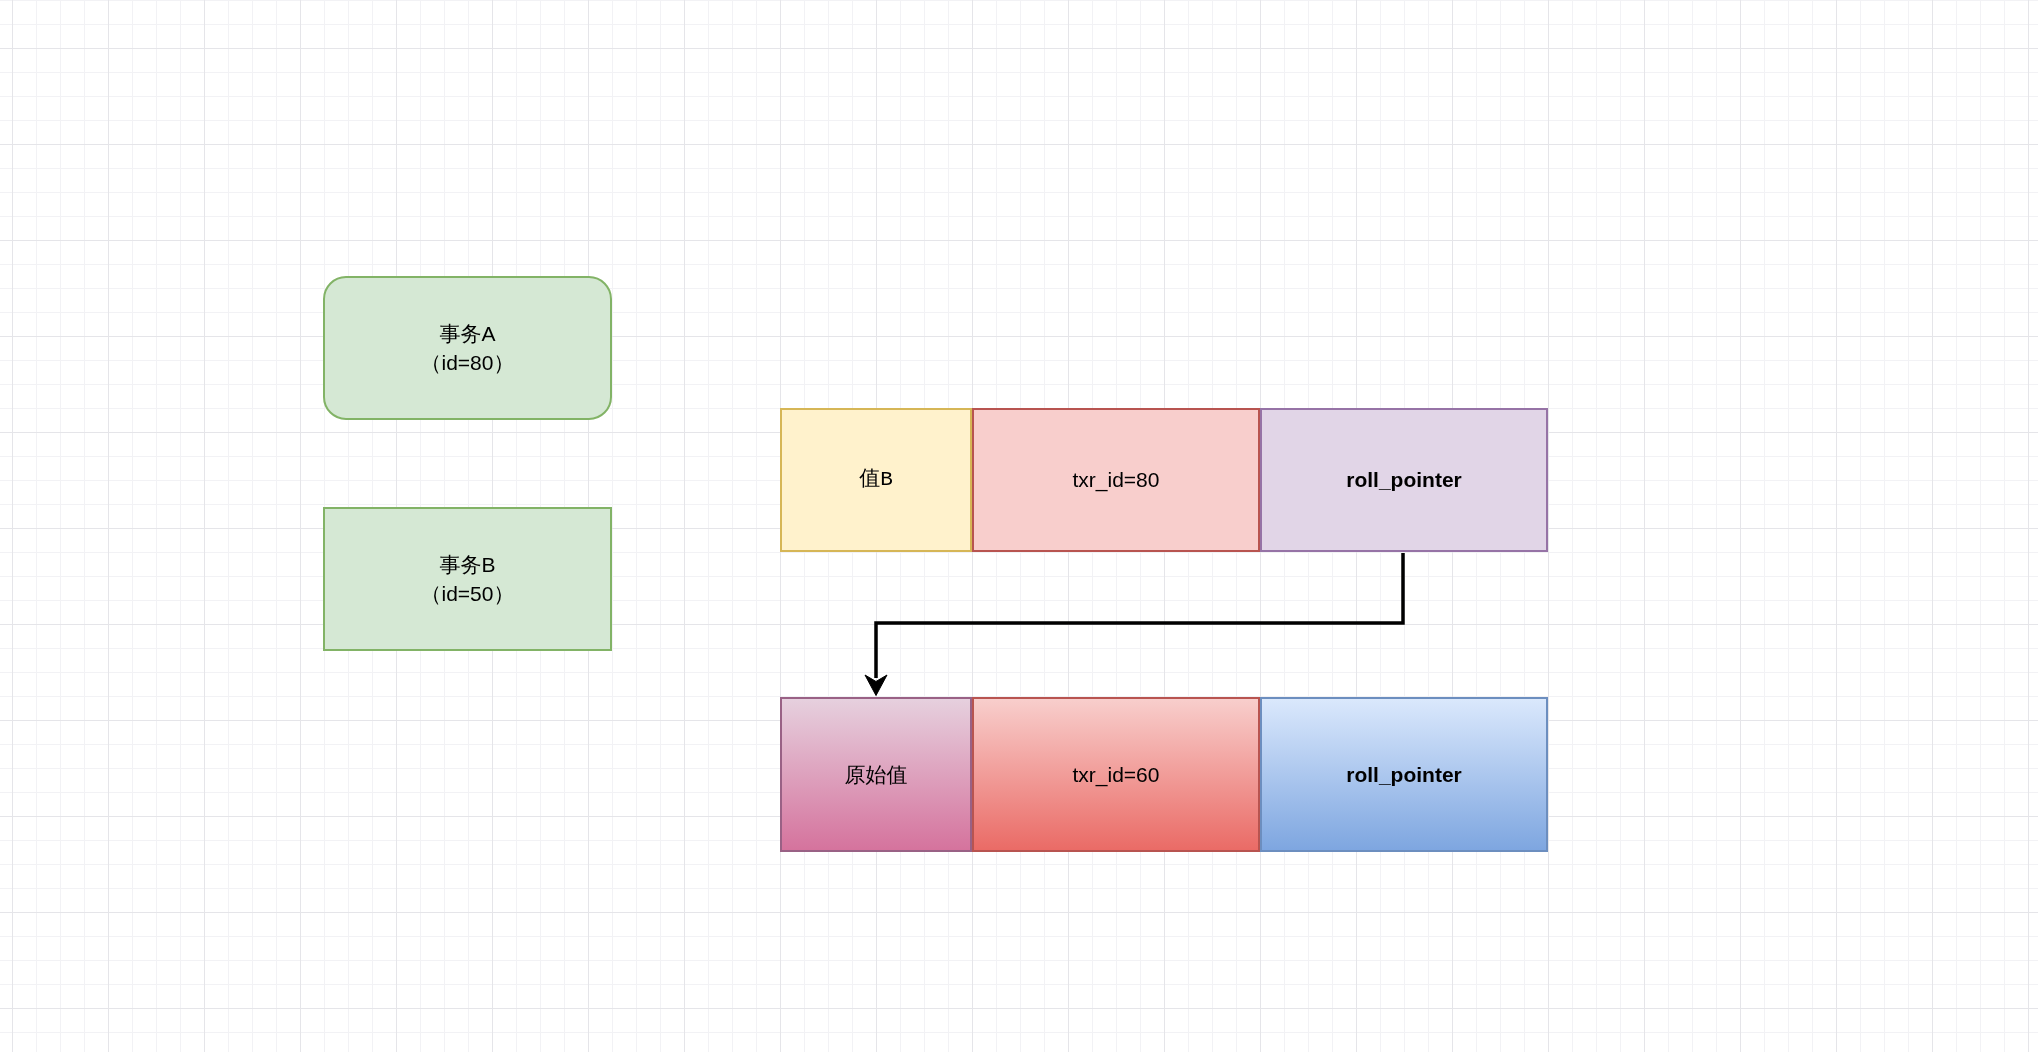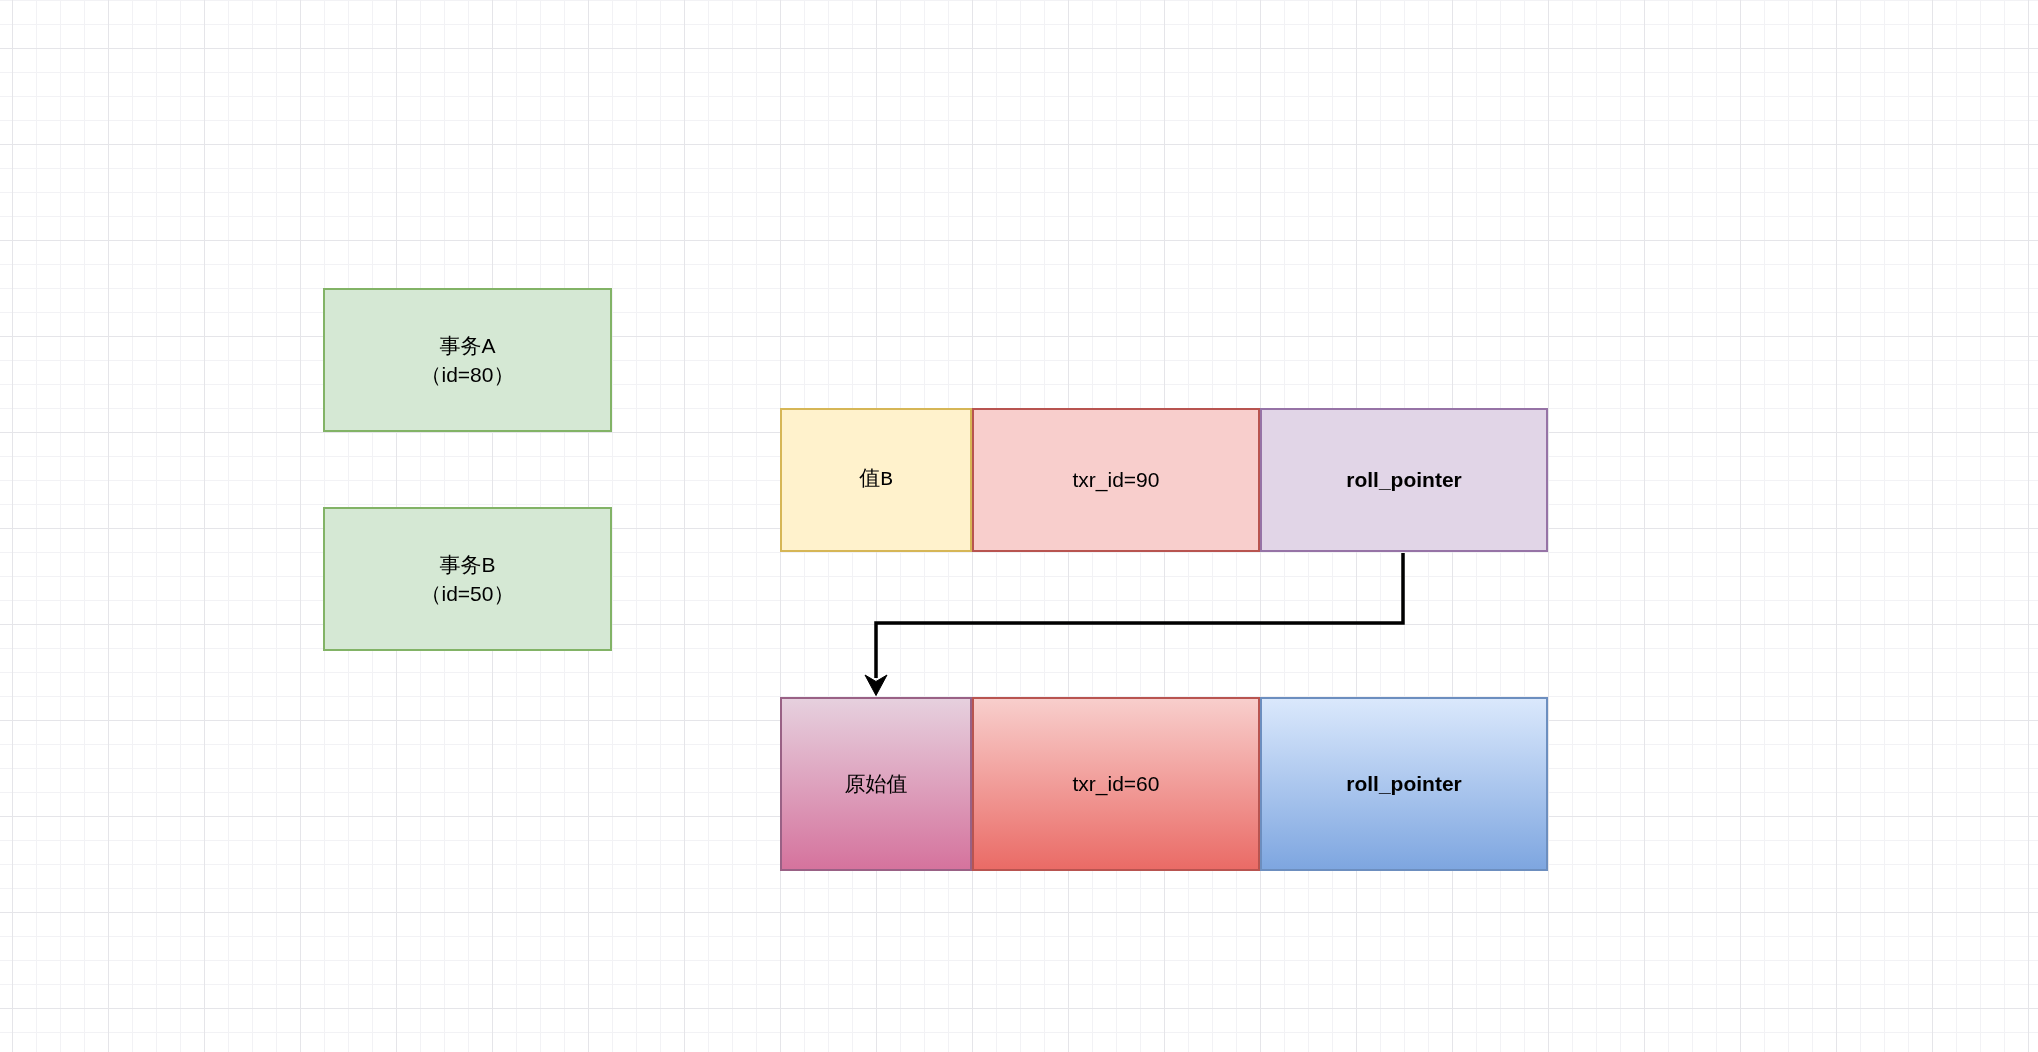--- a/index.html
+++ b/index.html
@@ -32,29 +32,29 @@
   }
 
   .tx-box {
     left: 323px;
     width: 289px;
     height: 144px;
     background: #d5e8d4;
     border: 2px solid #82b366;
     flex-direction: column;
   }
-  .tx-a { top: 288px; }
+  .tx-a { top: 276px; border-radius: 23px; }
   .tx-b { top: 507px; }
 
   .cell {
     height: 144px;
     border: 2px solid;
   }
   .row-top  { top: 408px; }
-  .row-undo { top: 697px; height: 174px; }
+  .row-undo { top: 697px; height: 155px; }
 
   .col-1 { left: 780px;  width: 192px; }
   .col-2 { left: 972px;  width: 288px; }
   .col-3 { left: 1260px; width: 288px; font-weight: bold; }
 
   .cell-value-b      { background: #fff2cc; border-color: #d6b656; font-family: Liberation Mono, monospace; }
   .cell-txr-70       { background: #f8cecc; border-color: #b85450; }
   .cell-rollptr-top  { background: #e1d5e7; border-color: #9673a6; }
 
   .cell-orig-value   { background: linear-gradient(#e6d0de, #d5739d); border-color: #996185; }
@@ -80,21 +80,21 @@
 
   <div class="shape tx-box tx-b">
     <div>事务B</div>
     <div>（id=50）</div>
   </div>
 
   <div class="shape cell row-top col-1 cell-value-b">
     <span>值B</span>
   </div>
   <div class="shape cell row-top col-2 cell-txr-70">
-    <span>txr_id=90</span>
+    <span>txr_id=80</span>
   </div>
   <div class="shape cell row-top col-3 cell-rollptr-top">
     <span>roll_pointer</span>
   </div>
 
   <div class="shape cell row-undo col-1 cell-orig-value">
     <span>原始值</span>
   </div>
   <div class="shape cell row-undo col-2 cell-txr-50">
     <span>txr_id=60</span>

